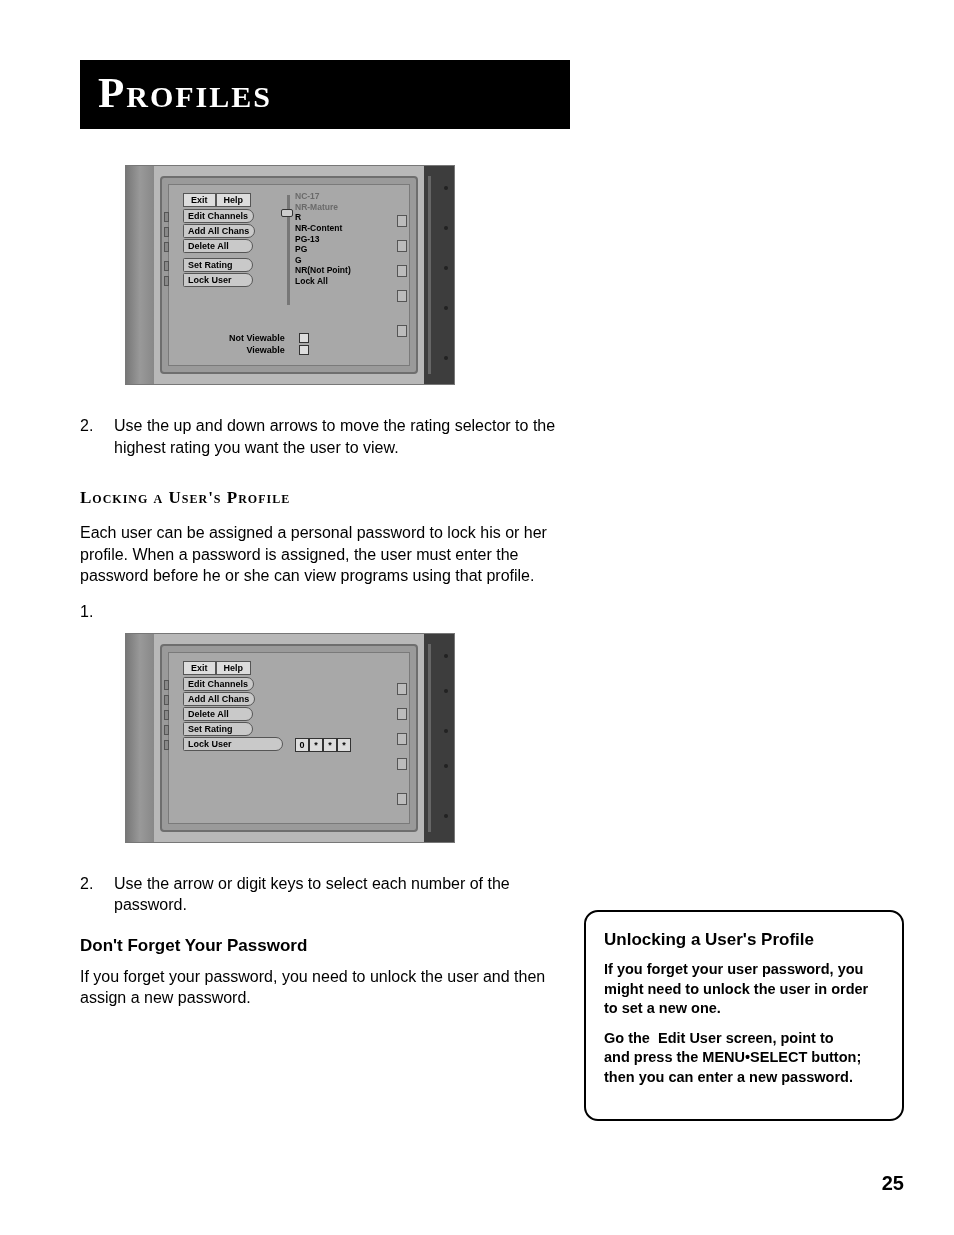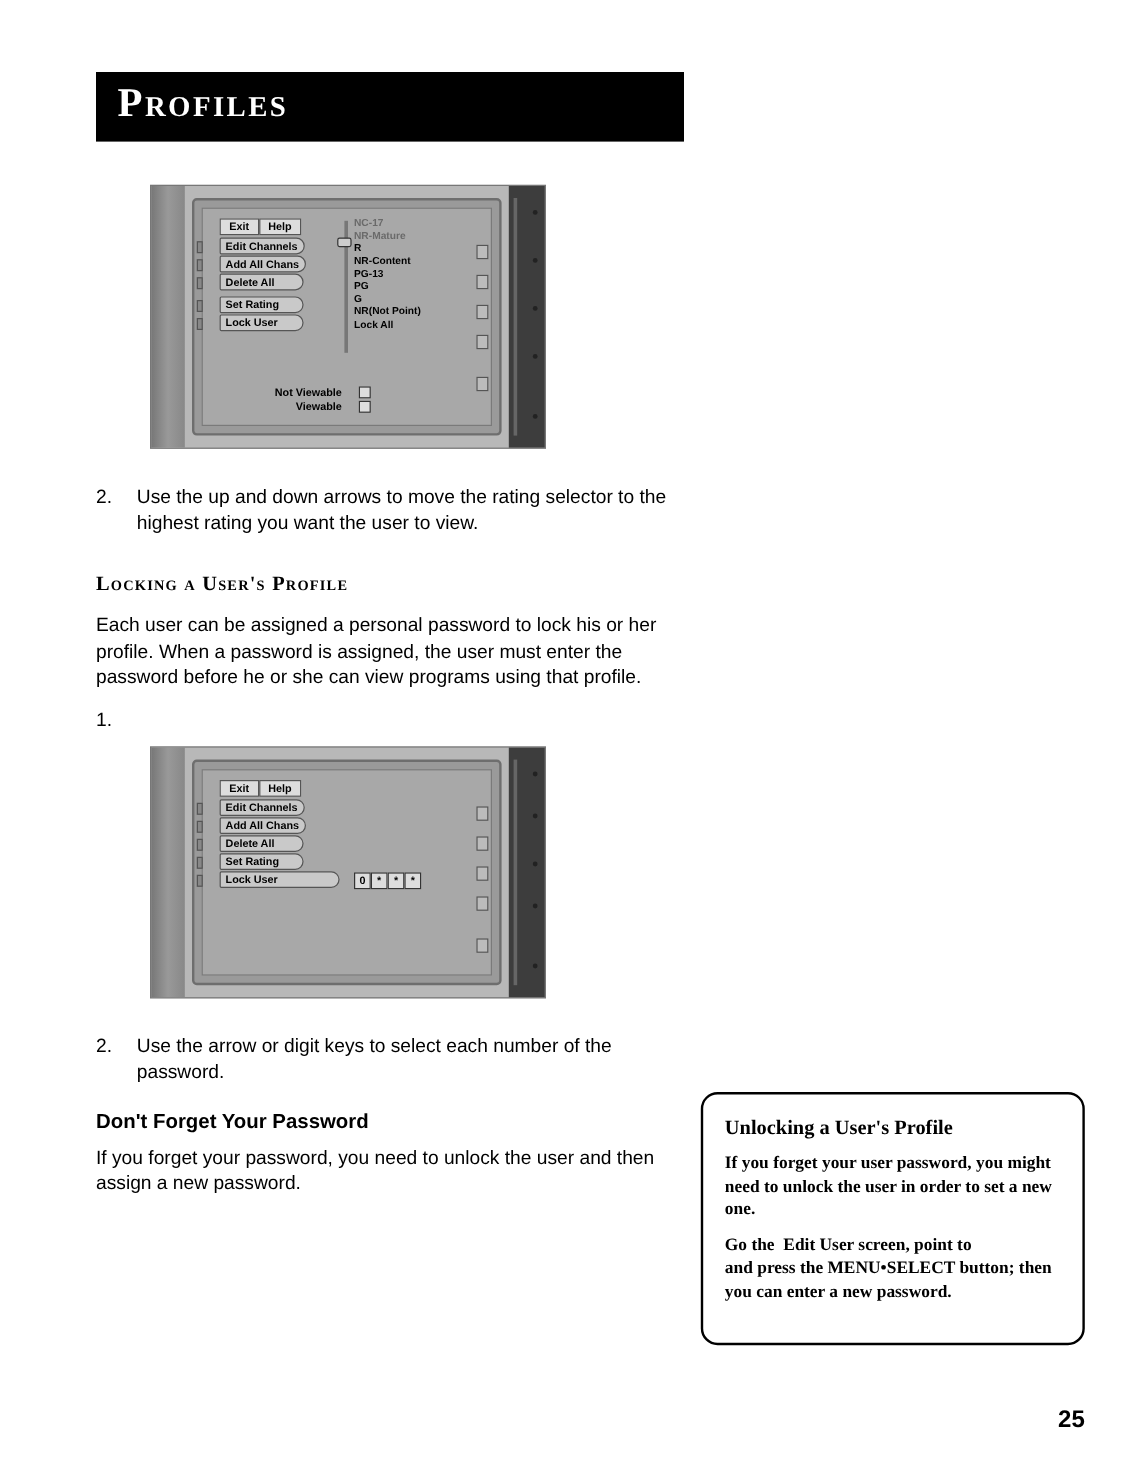--- a/index.html
+++ b/index.html
@@ -1,19 +1,19 @@
 <!DOCTYPE html>
 <html><head>
 <meta charset="utf-8">
 <style>
   * { box-sizing: border-box; margin: 0; padding: 0; }
   html, body { width: 954px; height: 1235px; background: #fff; font-family: "Helvetica Neue", Arial, sans-serif; color: #000; }
   .page { position: relative; width: 954px; height: 1235px; padding: 60px 50px 40px 80px; }
   .title-bar { background: #000; color: #fff; padding: 8px 18px 12px 18px; width: 490px; }
-  .title-bar h1 { font-size: 34px; letter-spacing: 2px; font-weight: 700; font-family: Georgia, "Times New Roman", serif; font-variant: small-caps; }
+  .title-bar h1 { font-size: 43px; letter-spacing: 2px; font-weight: 700; font-family: Georgia, "Times New Roman", serif; font-variant: small-caps; }
   .content { padding-top: 36px; width: 500px; }
   .body-text { font-size: 16px; line-height: 1.35; }
   ol.step { list-style: none; padding: 0; }
   ol.step li { display: flex; gap: 16px; font-size: 16px; line-height: 1.35; margin-bottom: 10px; }
   ol.step li .num { flex: 0 0 18px; }
   h2.section { font-size: 17px; letter-spacing: 1px; font-weight: 700; margin: 30px 0 14px 0; font-family: Georgia, "Times New Roman", serif; font-variant: small-caps; }
   h3.sub { font-size: 17px; font-weight: 700; margin: 20px 0 10px 0; }
   .page-num { position: absolute; bottom: 40px; right: 50px; font-size: 20px; font-weight: 700; }
 
   
@@ -35,21 +35,21 @@
   .slider-thumb { position:absolute; left:112px; top:24px; width:12px; height:8px; background:#ccc; border:1px solid #333; border-radius:2px; }
   .legend { position:absolute; left:60px; bottom:10px; font-size:9px; font-weight:700; text-align:right; }
   .legend .row{display:flex;justify-content:flex-end;align-items:flex-start;gap:14px;margin-top:2px;}
   .legend .box{width:10px;height:10px;border:1px solid #333;background:#ddd;}
   .right-slider { position:absolute; right:2px; top:10px; bottom:10px; width:10px; }
   .right-slider .seg{position:absolute;left:0;width:10px;height:12px;background:#bcbcbc;border:1px solid #555;}
   .pw-boxes { position:absolute; left:126px; top:100px; display:flex; gap:0; }
   .pw-boxes .cell{ width:14px; height:14px; border:1px solid #333; background:#ddd; font-size:9px; font-weight:700; display:flex; align-items:center; justify-content:center; }
 
   
-  .callout { position:absolute; right:50px; top:910px; width:320px; border:2.5px solid #000; border-radius:14px; padding:18px 18px 22px 18px;font-family:Liberation Serif, serif; }
+  .callout { position:absolute; right:50px; top:910px; width:320px; border:2.5px solid #000; border-radius:14px; padding:18px 18px 22px 18px; }
   .callout h3 { font-size:17px; font-weight:700; margin-bottom:10px; }
   .callout p { font-size:14.5px; font-weight:700; line-height:1.35; margin-bottom:10px; }
 </style>
 </head>
 <body>
 
 <div class="page">
   <div class="title-bar">
     <h1>Profiles</h1>
   </div>

